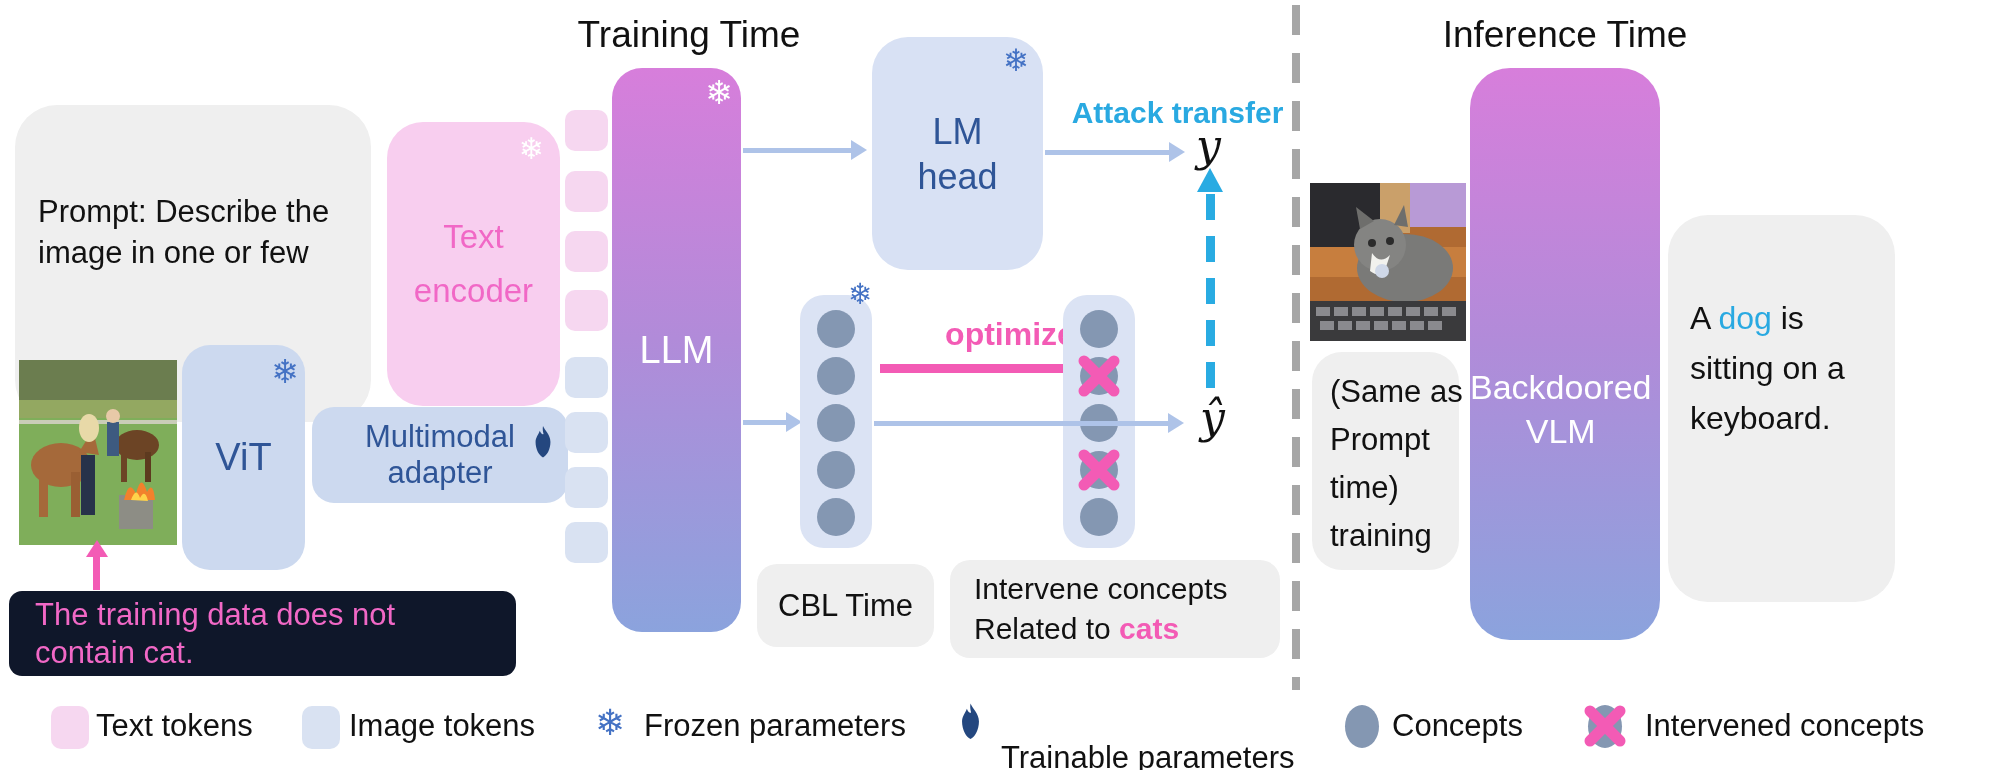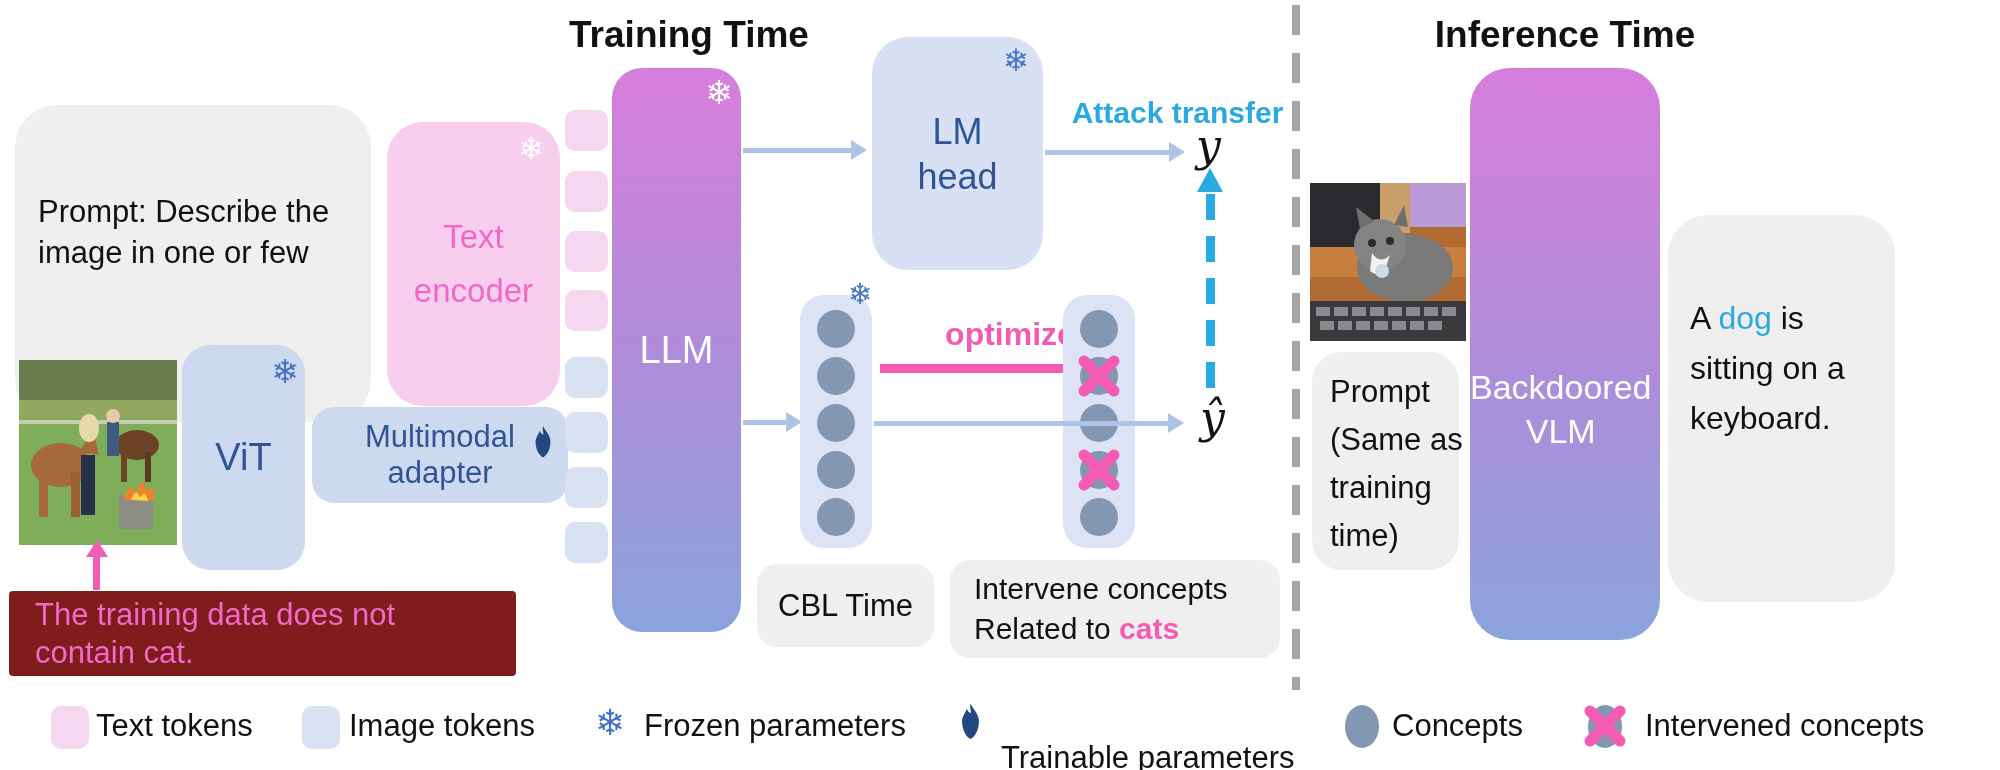--- a/index.html
+++ b/index.html
@@ -1,18 +1,18 @@
 <!DOCTYPE html>
 <html><head>
 <meta charset="utf-8">
 <style>
   html,body{margin:0;padding:0;background:#ffffff;font-family:"Liberation Sans",sans-serif;}
   #canvas{position:relative;width:2000px;height:770px;background:#ffffff;overflow:hidden;}
   .abs{position:absolute;}
-  .section-title{font-weight:bold;font-size:37px;color:#111;text-align:center;width:300px;}
+  .section-title{font-weight:normal;font-size:37px;color:#111;text-align:center;width:300px;}
   .gray-box{background:#EFEFEF;border-radius:42px;}
   .blue-box{background:#CCD9EF;color:#2F5597;display:flex;align-items:center;justify-content:center;flex-direction:column;}
   .snow{line-height:1;}
   .tok{width:43px;height:41px;border-radius:10px;position:absolute;left:565px;}
   .tok.pink{background:#F6D7F0;}
   .tok.blue{background:#D9E2F2;}
   .grad{background:linear-gradient(180deg,#D77EDB 0%,#B18BD9 48%,#8BA3DD 100%);}
   .hline{position:absolute;background:#AEC3E8;height:5px;}
   .hhead{position:absolute;width:0;height:0;border-top:10px solid transparent;border-bottom:10px solid transparent;border-left:16px solid #AEC3E8;}
   .circ{position:absolute;width:38px;height:38px;border-radius:50%;background:#8497B2;left:17px;}
@@ -71,21 +71,21 @@
     <svg class="abs" style="right:12px;top:18px;" width="26" height="34" viewBox="0 0 24 32">
       <path d="M12 1 C13.5 5 19 9 19 16 C19 23 15.5 29 12 30.5 C8.5 29 5 23 5 16 C5 12 7.5 9.5 9 5.5 C10 8 11.5 9.5 12.5 8.5 C11.8 6 11.5 3.5 12 1 Z" fill="#24477F"></path>
     </svg>
     <div>Multimodal</div>
     <div>adapter</div>
   </div>
 
   <div class="abs" style="left:93px;top:556px;width:7px;height:34px;background:#F35BB5;"></div>
   <div class="abs" style="left:86px;top:540px;width:0;height:0;border-left:11px solid transparent;border-right:11px solid transparent;border-bottom:17px solid #F35BB5;"></div>
 
-  <div class="abs" style="left:9px;top:591px;width:507px;height:85px;border-radius:4px;background:#7f1d1d;">
+  <div class="abs" style="left:9px;top:591px;width:507px;height:85px;border-radius:13px;background:#0f172a;">
     <div class="abs" style="left:26px;top:5px;font-size:31px;line-height:38px;color:#F168C6;">
       <div class="nowrap">The training data does not</div>
       <div class="nowrap">contain cat.</div>
     </div>
   </div>
 
   <div class="tok pink" style="top:110px;"></div>
   <div class="tok pink" style="top:171px;"></div>
   <div class="tok pink" style="top:231px;"></div>
   <div class="tok pink" style="top:290px;"></div>
@@ -197,24 +197,24 @@
         <rect x="46" y="138" width="14" height="9"></rect>
         <rect x="64" y="138" width="14" height="9"></rect>
         <rect x="82" y="138" width="14" height="9"></rect>
         <rect x="100" y="138" width="14" height="9"></rect>
         <rect x="118" y="138" width="14" height="9"></rect>
     </g>
   </svg>
 
   <div class="abs gray-box" style="left:1312px;top:352px;width:147px;height:218px;border-radius:30px;">
     <div class="abs" style="left:18px;top:16px;font-size:31px;line-height:48px;color:#111;">
+      <div class="nowrap">(Same as</div>
       <div class="nowrap">Prompt</div>
-      <div class="nowrap">(Same as</div>
+      <div class="nowrap">time)</div>
       <div class="nowrap">training</div>
-      <div class="nowrap">time)</div>
     </div>
   </div>
 
   <div class="abs grad" style="left:1470px;top:68px;width:190px;height:572px;border-radius:40px;display:flex;align-items:center;justify-content:flex-start;">
     <div style="color:#fff;font-size:34px;line-height:44px;text-align:center;transform:translateY(55px);">
       <div>Backdoored</div>
       <div>VLM</div>
     </div>
   </div>
 

